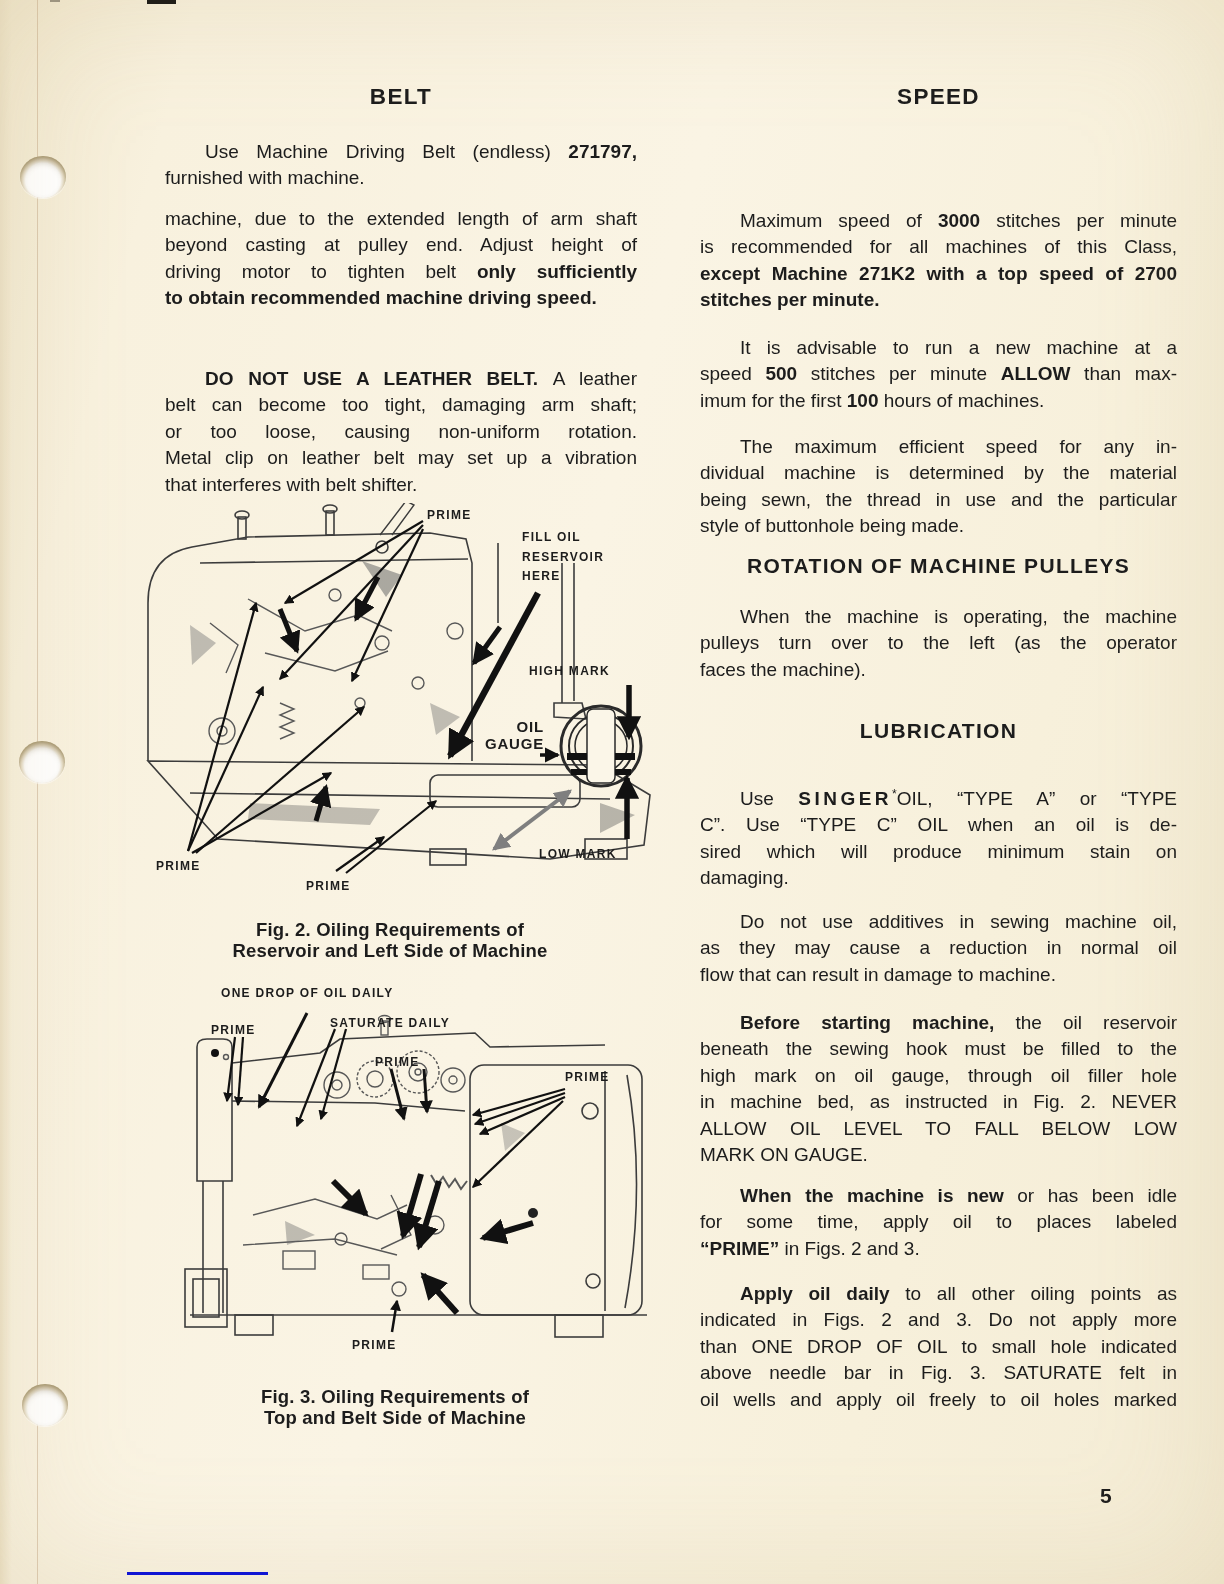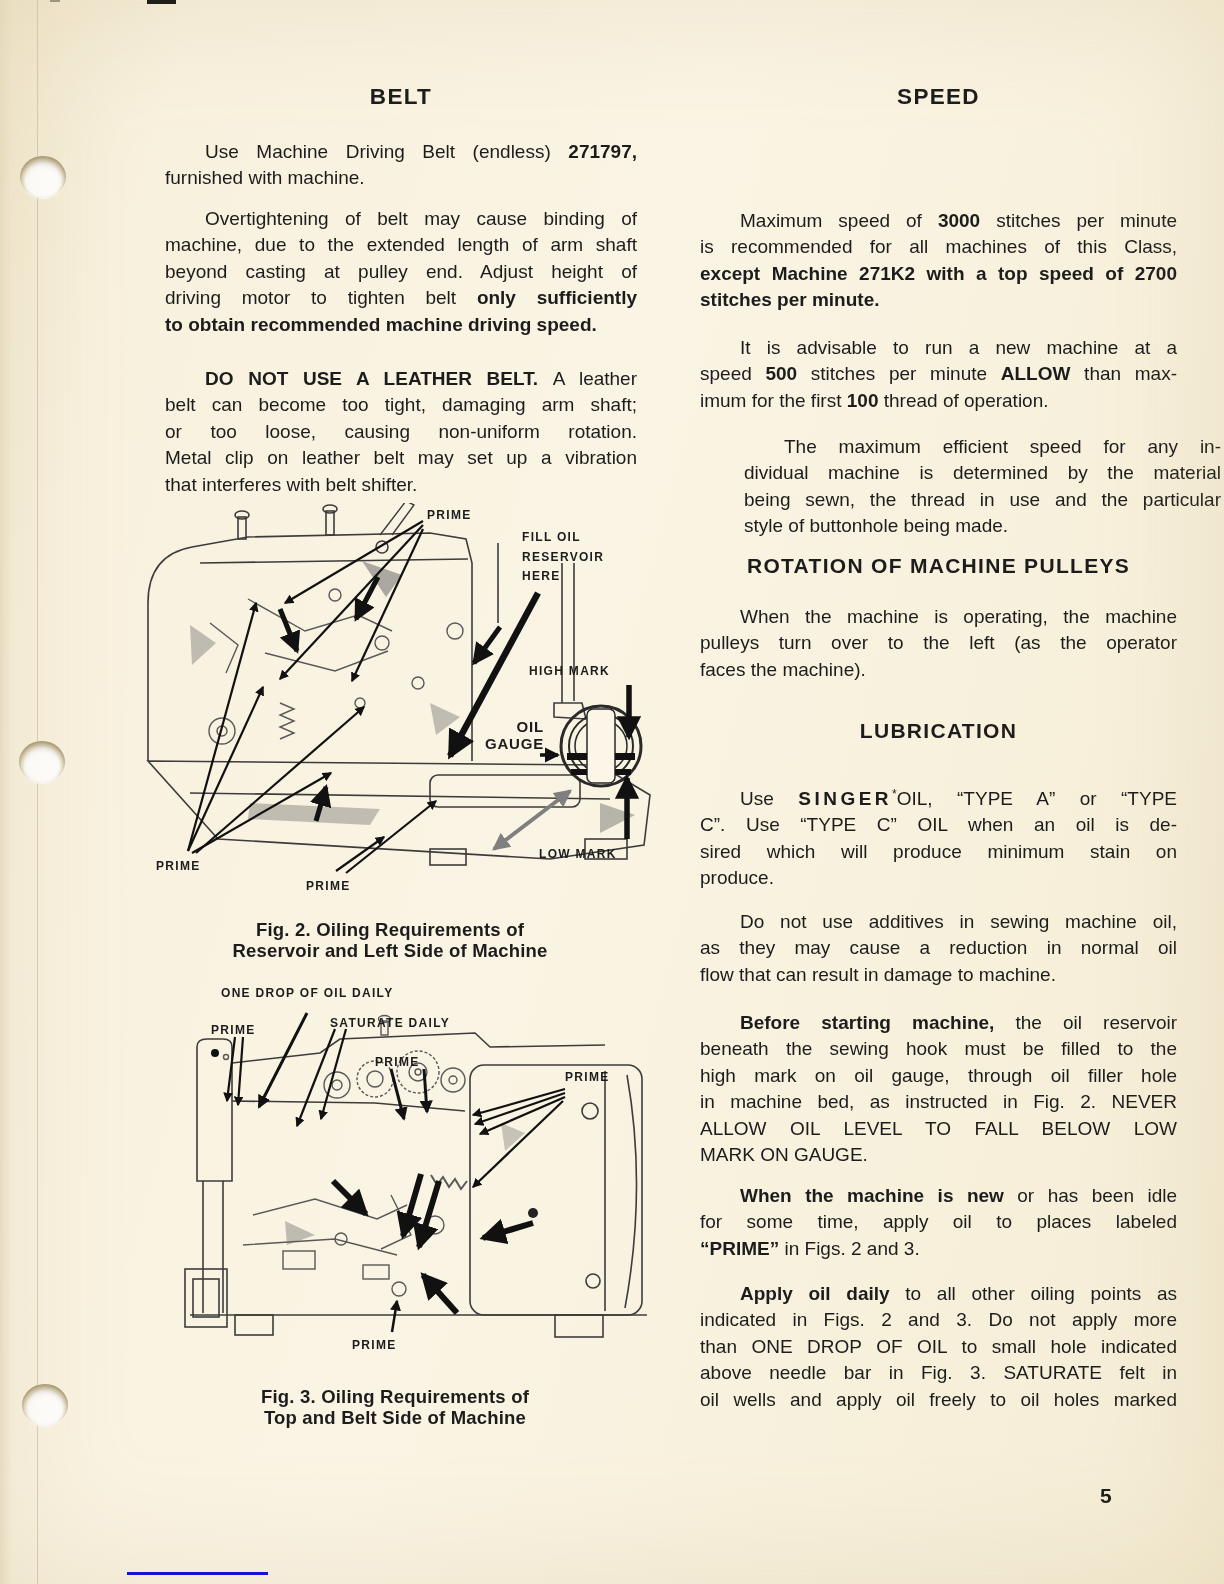--- a/index.html
+++ b/index.html
@@ -51,21 +51,20 @@
   <div class="h h1" style="left:165px;top:84px;width:472px;">BELT</div>
   <div class="h h1" style="left:700px;top:84px;width:477px;">SPEED</div>
   <div class="h h2" style="left:700px;top:554px;width:477px;">ROTATION OF MACHINE PULLEYS</div>
   <div class="h h2" style="left:700px;top:719px;width:477px;">LUBRICATION</div>
 
   <div class="para body-text" style="left:165px;top:139px;width:472px;">
       <div class="pline first"><span>Use Machine Driving Belt (endless) </span><span class="b">271797,</span></div>
       <div class="pline last"><span>furnished with machine.</span></div>
     </div>
   <div class="para body-text" style="left:165px;top:206px;width:472px;">
-      <div class="pline first"><span>Overtightening of belt may cause binding of</span></div>
       <div class="pline"><span>machine, due to the extended length of arm shaft</span></div>
       <div class="pline"><span>beyond casting at pulley end. Adjust height of</span></div>
       <div class="pline"><span>driving motor to tighten belt </span><span class="b">only sufficiently</span></div>
       <div class="pline last"><span class="b">to obtain recommended machine driving speed.</span></div>
     </div>
   <div class="para body-text" style="left:165px;top:366px;width:472px;">
       <div class="pline first"><span class="b">DO NOT USE A LEATHER BELT. </span><span>A leather</span></div>
       <div class="pline"><span>belt can become too tight, damaging arm shaft;</span></div>
       <div class="pline"><span>or too loose, causing non-uniform rotation.</span></div>
       <div class="pline"><span>Metal clip on leather belt may set up a vibration</span></div>
@@ -74,38 +73,38 @@
 
   <div class="para body-text" style="left:700px;top:208px;width:477px;">
       <div class="pline first"><span>Maximum speed of </span><span class="b">3000</span><span> stitches per minute</span></div>
       <div class="pline"><span>is recommended for all machines of this Class,</span></div>
       <div class="pline"><span class="b">except Machine 271K2 with a top speed of 2700</span></div>
       <div class="pline last"><span class="b">stitches per minute.</span></div>
     </div>
   <div class="para body-text" style="left:700px;top:335px;width:477px;">
       <div class="pline first"><span>It is advisable to run a new machine at a</span></div>
       <div class="pline"><span>speed </span><span class="b">500</span><span> stitches per minute </span><span class="b">ALLOW</span><span> than max-</span></div>
-      <div class="pline last"><span>imum for the first </span><span class="b">100</span><span> thread of operation.</span></div>
-    </div>
-  <div class="para body-text" style="left:700px;top:434px;width:477px;margin-left:44px;">
+      <div class="pline last"><span>imum for the first </span><span class="b">100</span><span> hours of machines.</span></div>
+    </div>
+  <div class="para body-text" style="left:700px;top:434px;width:477px;">
       <div class="pline first"><span>The maximum efficient speed for any in-</span></div>
       <div class="pline"><span>dividual machine is determined by the material</span></div>
       <div class="pline"><span>being sewn, the thread in use and the particular</span></div>
       <div class="pline last"><span>style of buttonhole being made.</span></div>
     </div>
   <div class="para body-text" style="left:700px;top:604px;width:477px;">
       <div class="pline first"><span>When the machine is operating, the machine</span></div>
       <div class="pline"><span>pulleys turn over to the left (as the operator</span></div>
       <div class="pline last"><span>faces the machine).</span></div>
     </div>
   <div class="para body-text" style="left:700px;top:781px;width:477px;">
       <div class="pline first"><span>Use </span><span class="b sp">SINGER</span><span class="sup">*</span><span>OIL, “TYPE A” or “TYPE</span></div>
       <div class="pline"><span>C”. Use “TYPE C” OIL when an oil is de-</span></div>
       <div class="pline"><span>sired which will produce minimum stain on</span></div>
-      <div class="pline last"><span>produce.</span></div>
+      <div class="pline last"><span>damaging.</span></div>
     </div>
   <div class="para body-text" style="left:700px;top:909px;width:477px;">
       <div class="pline first"><span>Do not use additives in sewing machine oil,</span></div>
       <div class="pline"><span>as they may cause a reduction in normal oil</span></div>
       <div class="pline last"><span>flow that can result in damage to machine.</span></div>
     </div>
   <div class="para body-text" style="left:700px;top:1010px;width:477px;">
       <div class="pline first"><span class="b">Before starting machine,</span><span> the oil reservoir</span></div>
       <div class="pline"><span>beneath the sewing hook must be filled to the</span></div>
       <div class="pline"><span>high mark on oil gauge, through oil filler hole</span></div>

